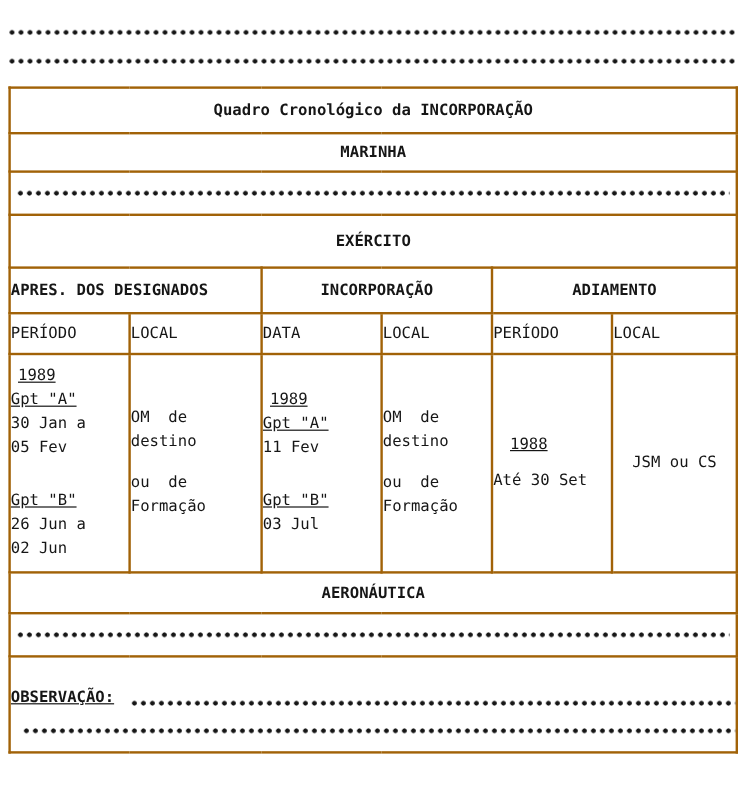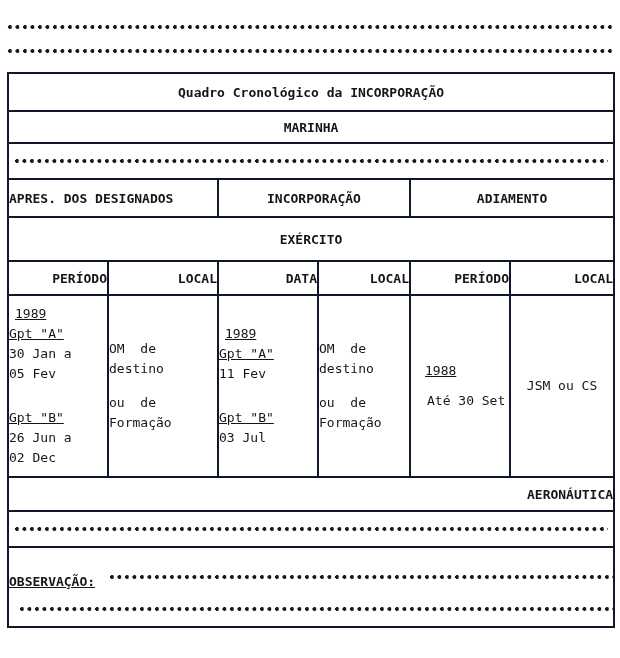--- a/index.html
+++ b/index.html
@@ -33,58 +33,58 @@
   .topdots-1 { margin-top: 18px; }
   .topdots-2 { margin-top: 18px; }
 
   table.main {
     width: 606px;
     border-collapse: collapse;
     table-layout: fixed;
     margin-top: 18px;
   }
   table.main td {
-    border: 2px solid #0f172a;
+    border: 2px solid #a16207;
     font-size: 13px;
     padding: 0;
     vertical-align: middle;
     overflow: hidden;
   }
   .center { text-align: center; }
 
   td.row-title    { height: 36px; font-size: 14px; font-weight: bold; }
   td.row-marinha  { height: 30px; font-size: 14px; font-weight: bold; margin-left: 48px; }
   td.row-dots     { height: 34px; }
   td.row-dots .dots { margin: 0 5px; }
   td.row-exercito { height: 42px; font-size: 14px; font-weight: bold; }
-  td.row-aero     { height: 32px; font-size: 14px; font-weight: bold; text-align: right; }
+  td.row-aero     { height: 32px; font-size: 14px; font-weight: bold; }
 
   td.group-hdr { height: 36px; font-size: 14px; font-weight: bold; }
   td.group-apres { text-align: left; padding-left: 4px; }
-  td.col-hdr  { height: 32px; font-size: 14px; font-weight: bold; text-align: right; }
+  td.col-hdr  { height: 32px; font-size: 14px; font-weight: normal; text-align: left; }
 
   td.data-cell { height: 180px; vertical-align: top; }
   .line { line-height: 20px; white-space: pre; }
   .year { font-weight: normal; text-decoration: underline; }
   .gpt  { text-decoration: underline; }
   .indent-sm { margin-left: 6px; }
   .indent-md { margin-left: 14px; }
   .gap-lg { margin-top: 24px; }
   .gap-xl { margin-top: 14px; }
-  .gap-sm { margin-top: 10px; padding-left: 16px; }
+  .gap-sm { margin-top: 10px; }
 
   td.c-ap { padding: 8px 2px 0 10px; }
   td.c-al { padding: 32px 2px 0 16px; }
   td.c-id { padding: 8px 2px 0 10px; }
   td.c-il { padding: 34px 2px 0 12px; }
   td.c-ep { vertical-align: middle; padding-left: 8px; }
   td.c-el { vertical-align: middle; text-align: center; }
 
   td.row-obs { height: 78px; vertical-align: top; padding: 10px 6px 0 6px; }
-  .obs-top { display: flex; align-items: flex-start; margin-top: 12px; }
+  .obs-top { display: flex; align-items: flex-end; margin-top: 12px; }
   .obs-label {
     font-size: 13px;
     font-weight: bold;
     text-decoration: underline;
     white-space: pre;
     line-height: 16px;
   }
   .obs-dots  { flex: 1; margin-left: 14px; margin-bottom: 1px; }
   .obs-dots2 { margin-top: 16px; margin-left: 10px; }
 </style>
@@ -115,48 +115,48 @@
         <td colspan="6" class="center row-marinha">MARINHA</td>
       </tr>
 
       <tr>
         <td colspan="6" class="row-dots">
           <div class="dots"></div>
         </td>
       </tr>
 
       <tr>
+        <td colspan="6" class="center row-exercito">EXÉRCITO</td>
+      </tr>
+
+      <tr>
         <td colspan="2" class="group-hdr group-apres">APRES. DOS DESIGNADOS</td>
         <td colspan="2" class="group-hdr center">INCORPORAÇÃO</td>
         <td colspan="2" class="group-hdr center">ADIAMENTO</td>
-      </tr>
-
-      <tr>
-        <td colspan="6" class="center row-exercito">EXÉRCITO</td>
       </tr>
 
       <tr>
         <td class="col-hdr">PERÍODO</td>
         <td class="col-hdr">LOCAL</td>
         <td class="col-hdr">DATA</td>
         <td class="col-hdr">LOCAL</td>
         <td class="col-hdr">PERÍODO</td>
         <td class="col-hdr">LOCAL</td>
       </tr>
 
       <tr>
 
         <td class="data-cell c-ap">
           <div class="line year indent-sm">1989</div>
           <div class="line gpt">Gpt "A"</div>
           <div class="line">30 Jan a</div>
           <div class="line">05 Fev</div>
           <div class="line gpt gap-lg">Gpt "B"</div>
           <div class="line">26 Jun a</div>
-          <div class="line">02 Dec</div>
+          <div class="line">02 Jun</div>
         </td>
 
         <td class="data-cell c-al">
           <div class="line">OM  de</div>
           <div class="line">destino</div>
           <div class="line gap-xl">ou  de</div>
           <div class="line">Formação</div>
         </td>
 
         <td class="data-cell c-id">

